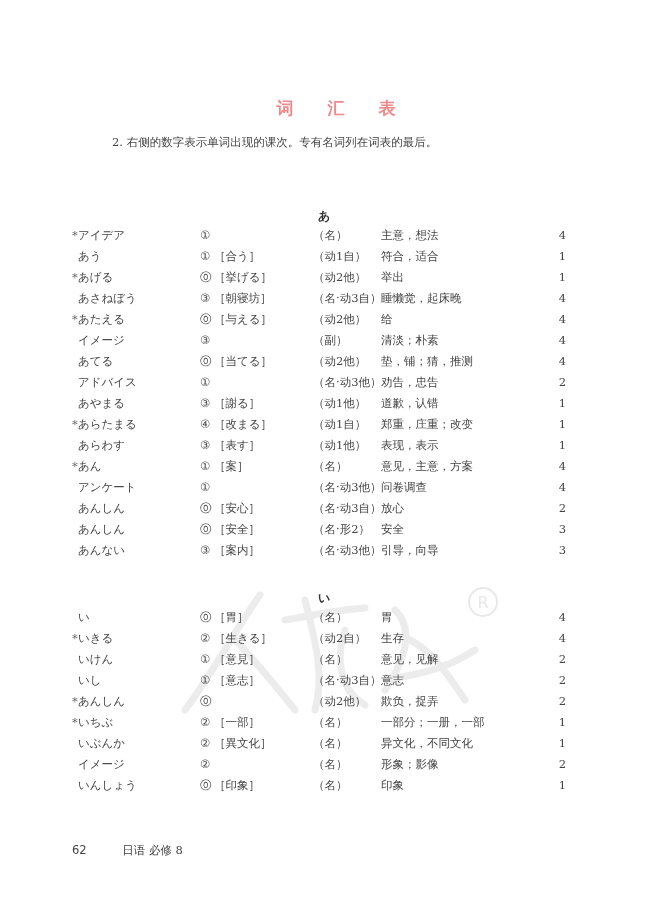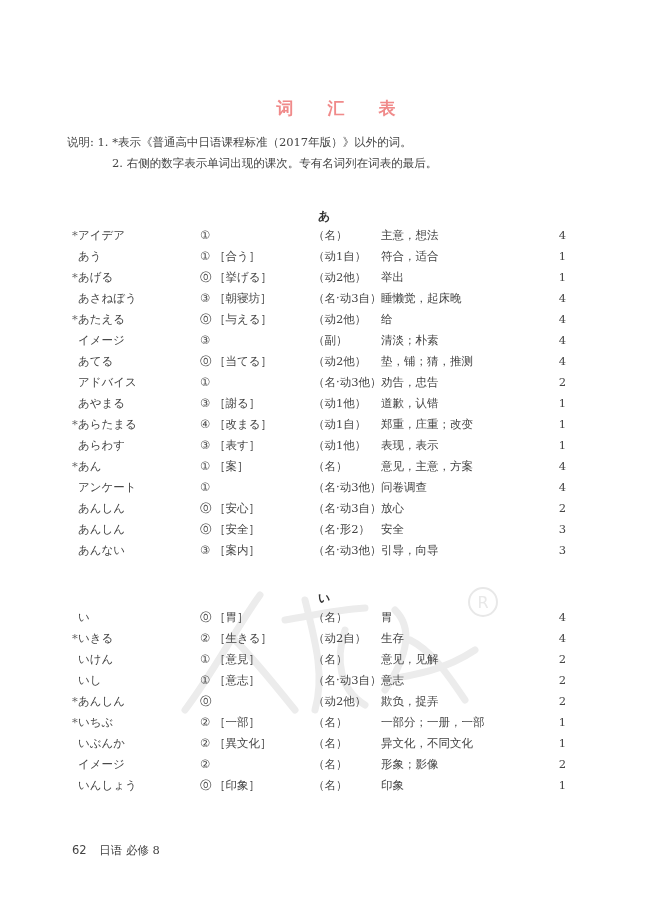--- a/index.html
+++ b/index.html
@@ -78,30 +78,29 @@
     }
     .footer {
       position: absolute;
       top: 843px;
       left: 72px;
       font-size: 11.5px;
       color: #444;
     }
     .footer .page-num {
       font-family: "DejaVu Sans", "Liberation Sans", sans-serif;
-      margin-right: 9px;
+      margin-right: 32px;
     }
   </style>
 </head>
 <body>
 
 <div class="page-title">词 汇 表</div>
 
 <div class="notes">
-  <div class="note-line">说明: 1. *表示《普通高中日语课程标准（2017年版）》以外的词。</div>
   <div class="note-line note-second">2. 右侧的数字表示单词出现的课次。专有名词列在词表的最后。</div>
 </div>
 
 <svg class="watermark" viewBox="0 0 340 140">
   <g fill="none" stroke="#ececec" stroke-width="7" stroke-linecap="round">
     <path d="M20 130 C 50 90, 70 50, 95 15"></path>
     <path d="M70 60 C 90 80, 110 105, 130 130"></path>
     <path d="M120 40 C 150 35, 170 30, 200 28"></path>
     <path d="M140 20 C 150 60, 160 95, 150 130"></path>
     <path d="M180 50 C 170 80, 175 110, 200 125"></path>

